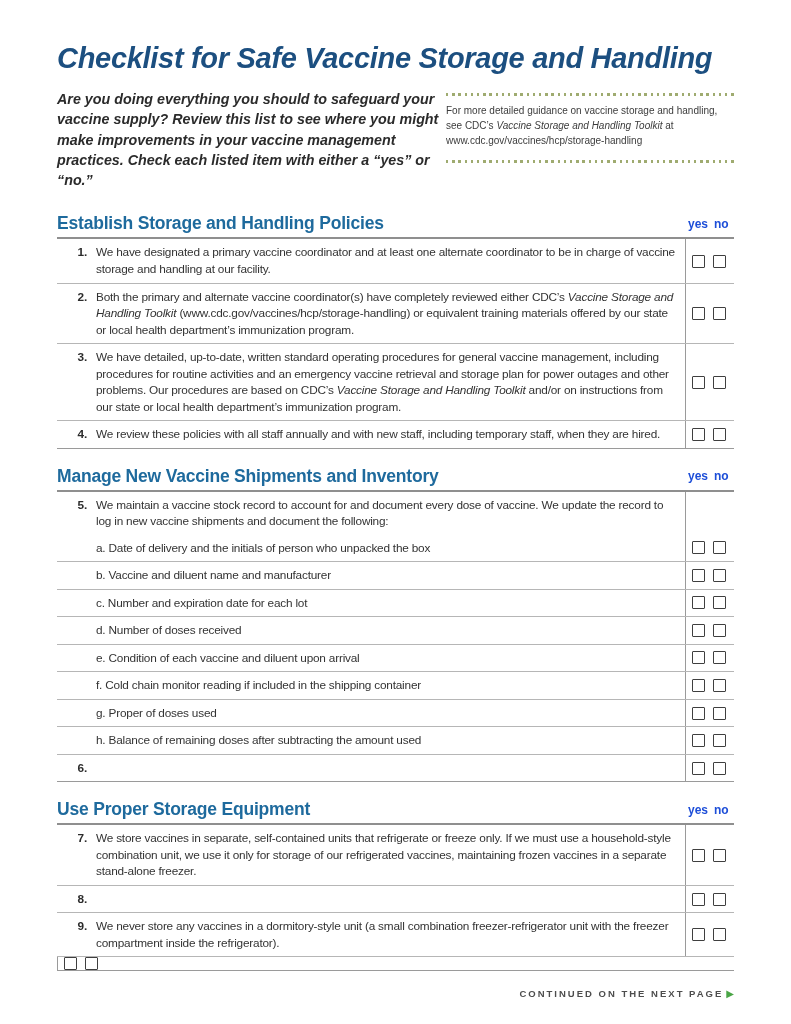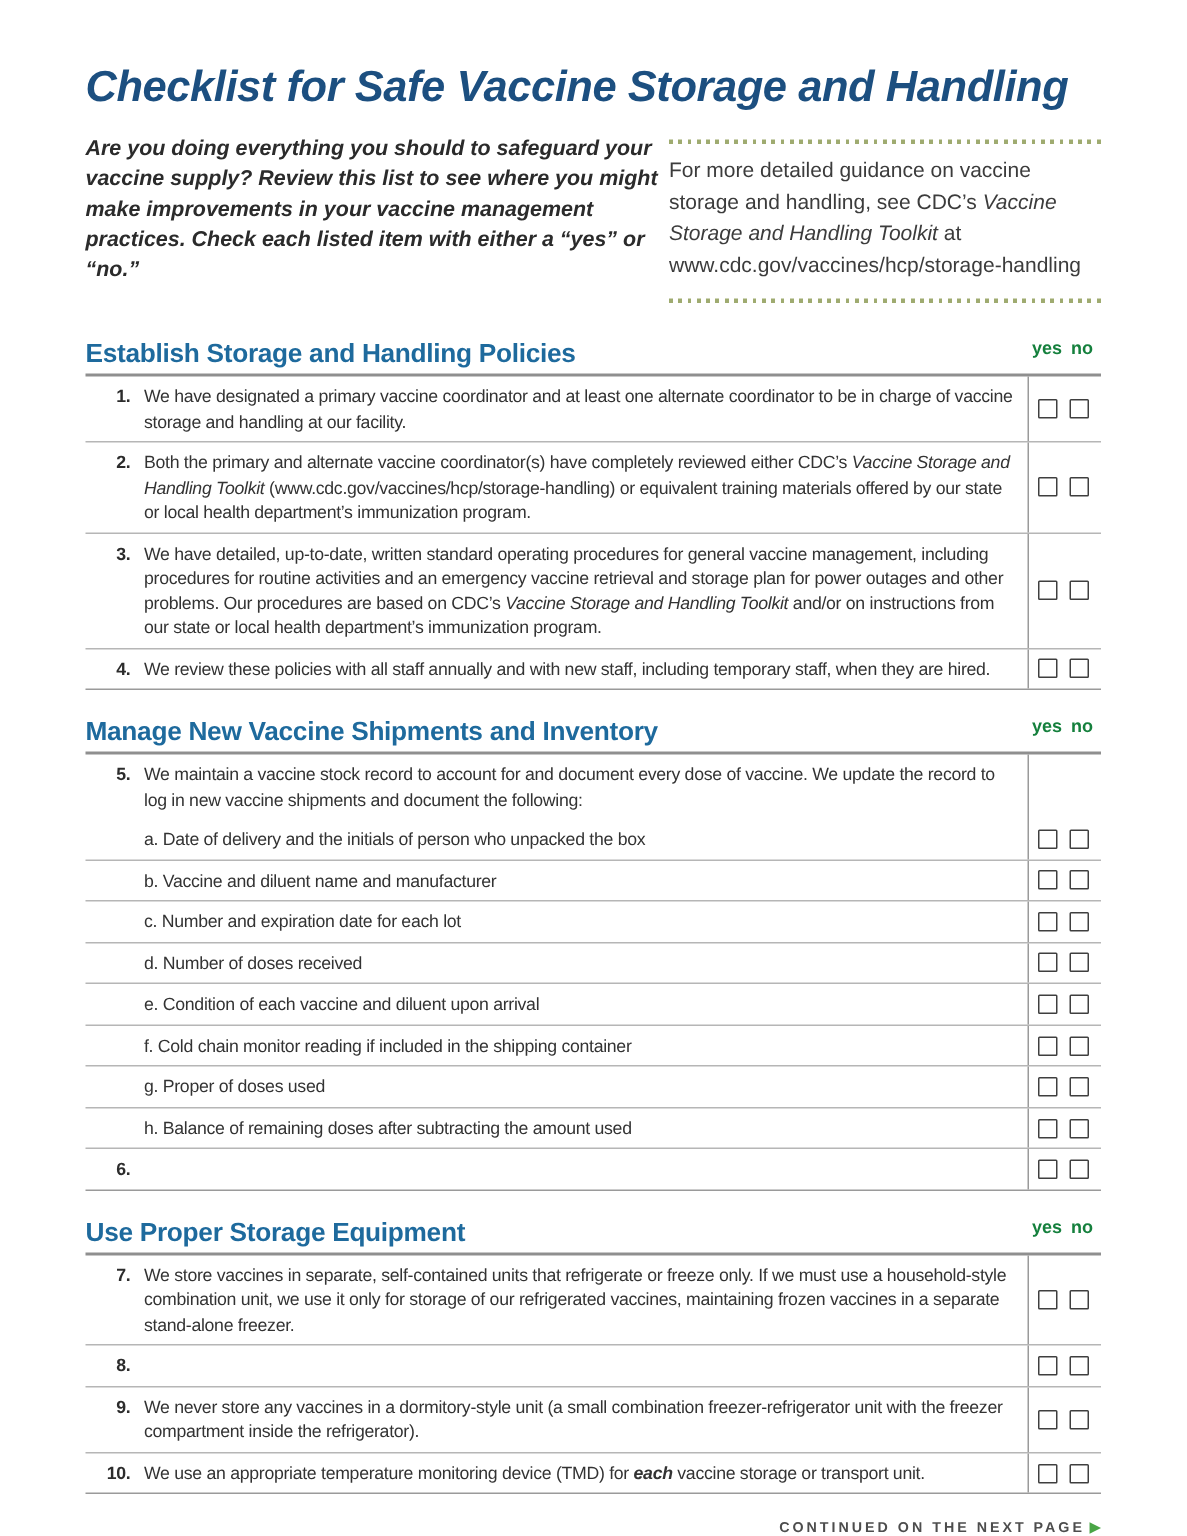--- a/index.html
+++ b/index.html
@@ -5,26 +5,26 @@
   * { box-sizing: border-box; }
   body { margin:0; background:#fff; width:791px; font-family:"Liberation Sans","DejaVu Sans",sans-serif; }
   .page { width:791px; height:1024px; padding:42px 57px 16px 57px; display:flex; flex-direction:column; background:#fff; }
 
   .doc-title { font-size:29px; font-weight:bold; color:#1c4f80; margin:0 0 14px 0; letter-spacing:-0.3px;font-style:italic; }
 
   .intro-row { display:flex; gap:4px; margin-bottom:6px; }
   .intro { flex:1; margin:0; font-style:italic; font-weight:600; font-size:14.3px; line-height:1.42; color:#2b2b2b; }
   .info-box { width:288px; padding-top:4px; }
   .dots { height:3px; background:repeating-linear-gradient(90deg,#9fab70 0 2.5px,transparent 2.5px 6.2px); }
-  .info-text { margin:7px 0 12px 0; font-size:14px; line-height:1.5; color:#3c3c3c; }
+  .info-text { margin:7px 0 12px 0; font-size:10px; line-height:1.5; color:#3c3c3c; }
 
   .section { margin-top:17px; }
-  .section-head { display:flex; justify-content:space-between; align-items:flex-start; border-bottom:2px solid #8f8f8f; padding-bottom:3px; }
+  .section-head { display:flex; justify-content:space-between; align-items:center; border-bottom:2px solid #8f8f8f; padding-bottom:3px; }
   .section-title { margin:0; font-size:17.5px; font-weight:bold; color:#1e6a9d; letter-spacing:-0.2px; }
-  .yesno { display:flex; gap:6px; width:49px; padding-left:3px; font-size:12px; font-weight:bold; color:#15803d; }
+  .yesno { display:flex; gap:6px; width:49px; padding-left:3px; font-size:12px; font-weight:bold; color:#1d4ed8; }
 
   .row { display:flex; align-items:stretch; }
   .row + .row { border-top:1px solid #b6b6b6; }
   .row.no-sep { border-top:none; }
   .rows { border-bottom:1px solid #9a9a9a; }
   .cell-text { flex:1; display:flex; padding:5px 6px 5px 8px; font-size:11.8px; letter-spacing:-0.2px; line-height:1.4; color:#333; }
   .num { min-width:22px; text-align:right; margin-right:9px; font-weight:bold; color:#2c2c2c; flex-shrink:0; }
   .row.sub .cell-text { padding-left:39px;text-align:right; }
   .cell-boxes { width:49px; flex-shrink:0; border-left:1px solid #9a9a9a; display:flex; align-items:center; gap:8px; padding-left:6px; }
   .checkbox { width:13px; height:13px; border:1.5px solid #3f3f3f; border-radius:1px; background:#fff; display:inline-block; }
@@ -261,24 +261,20 @@
       <span class="num">9.</span>
       <span class="txt"><span>We never store any vaccines in a dormitory-style unit (a small combination freezer-refrigerator unit with the freezer compartment inside the refrigerator).</span></span>
     </div>
     <div class="cell-boxes">
       <span class="checkbox"></span>
       <span class="checkbox"></span>
     </div>
   </div>
 
   <div class="row">
-    <div class="cell-text">
-      <span class="num">10.</span>
-      <span class="txt"><span>We use an appropriate temperature monitoring device (TMD) for </span><span class="it bd">each</span><span> vaccine storage or transport unit.</span></span>
-    </div>
     <div class="cell-boxes">
       <span class="checkbox"></span>
       <span class="checkbox"></span>
     </div>
   </div>
 </div>
   </section>
 </div>
 
   <div class="continued">

